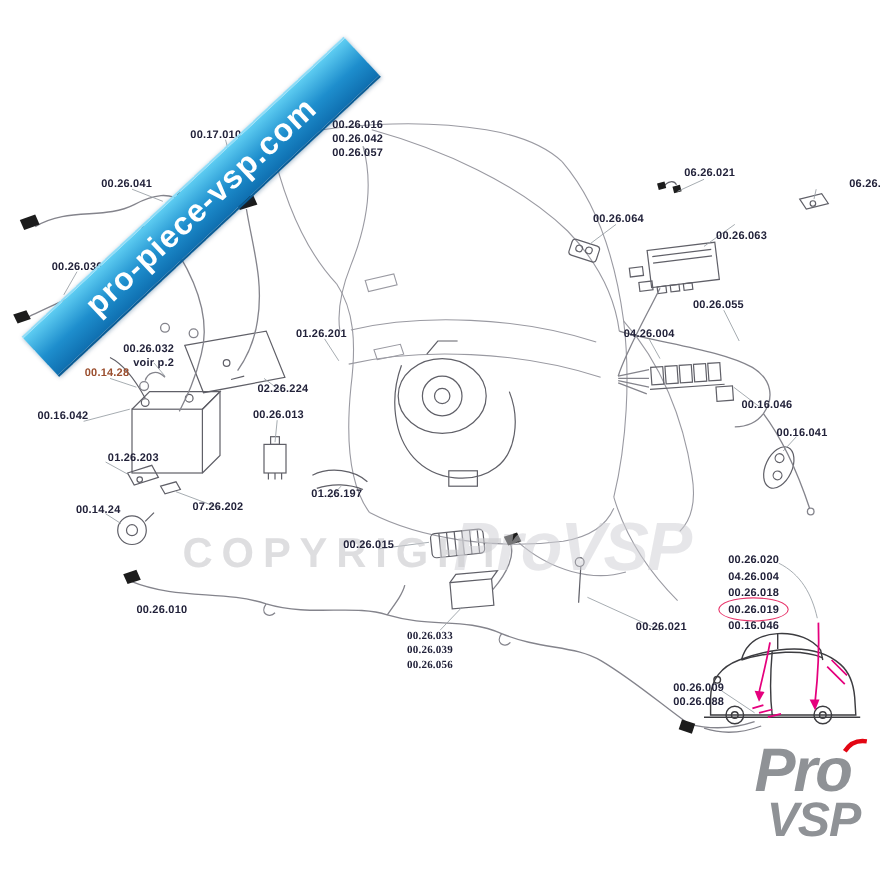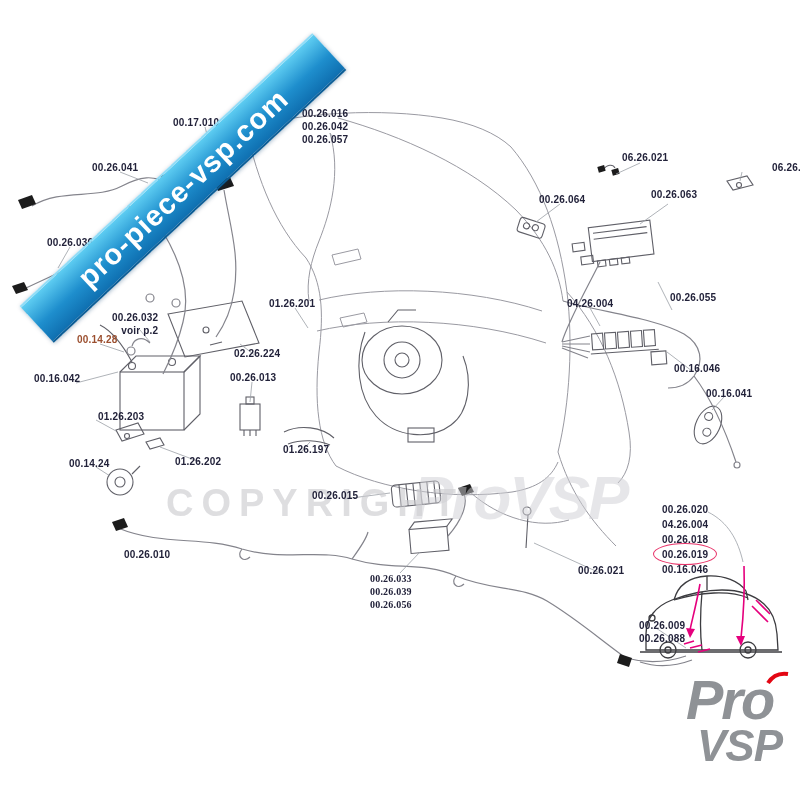--- a/index.html
+++ b/index.html
@@ -291,27 +291,27 @@
       </div>
       <div class="part-label" style="left: 724px; top: 161px; padding-left: 48px;">
         <div>06.26.035</div>
       </div>
       <div class="part-label" style="left: 128px; top: 204px;">
         <div>00.26.01</div>
       </div>
       <div class="part-label" style="left: 539px; top: 193px;">
         <div>00.26.064</div>
       </div>
-      <div class="part-label" style="left: 651px; top: 188px;">
+      <div class="part-label" style="left: 651px; top: 208px;">
         <div>00.26.063</div>
       </div>
       <div class="part-label" style="left: 47px; top: 236px;">
         <div>00.26.036</div>
       </div>
-      <div class="part-label" style="left: 670px; top: 271px; margin-top: 20px;">
+      <div class="part-label" style="left: 630px; top: 271px;">
         <div>00.26.055</div>
       </div>
       <div class="part-label" style="left: 269px; top: 297px;">
         <div>01.26.201</div>
       </div>
       <div class="part-label" style="left: 567px; top: 297px;">
         <div>04.26.004</div>
       </div>
       <div class="part-label" style="left: 112px; top: 311px;">
         <div>00.26.032</div>
@@ -335,21 +335,21 @@
       <div class="part-label" style="left: 706px; top: 387px;">
         <div>00.16.041</div>
       </div>
       <div class="part-label" style="left: 66px; top: 410px; padding-left: 32px;">
         <div>01.26.203</div>
       </div>
       <div class="part-label" style="left: 283px; top: 443px;">
         <div>01.26.197</div>
       </div>
       <div class="part-label" style="left: 175px; top: 455px;">
-        <div>01.26.202</div>
+        <div>07.26.202</div>
       </div>
       <div class="part-label" style="left: 69px; top: 457px;">
         <div>00.14.24</div>
       </div>
       <div class="part-label" style="left: 312px; top: 489px;">
         <div>00.26.015</div>
       </div>
       <div class="part-label" style="left: 662px; top: 503px;">
         <div>00.26.020</div>
       </div>
@@ -369,21 +369,21 @@
         <div>00.26.010</div>
       </div>
       <div class="part-label" style="left: 370px; top: 572px; font-family: Liberation Serif, serif;">
         <div>00.26.033</div>
         <div>00.26.039</div>
         <div>00.26.056</div>
       </div>
       <div class="part-label" style="left: 578px; top: 564px;">
         <div>00.26.021</div>
       </div>
-      <div class="part-label" style="left: 612px; top: 619px; margin-left: 27px;">
+      <div class="part-label" style="left: 612px; top: 619px;">
         <div>00.26.009</div>
         <div>00.26.088</div>
       </div>
     </div>
 
   <div class="banner">pro-piece-vsp.com</div>
 
   <div class="logo">
     <span class="pro">
       <span>Pro</span>

